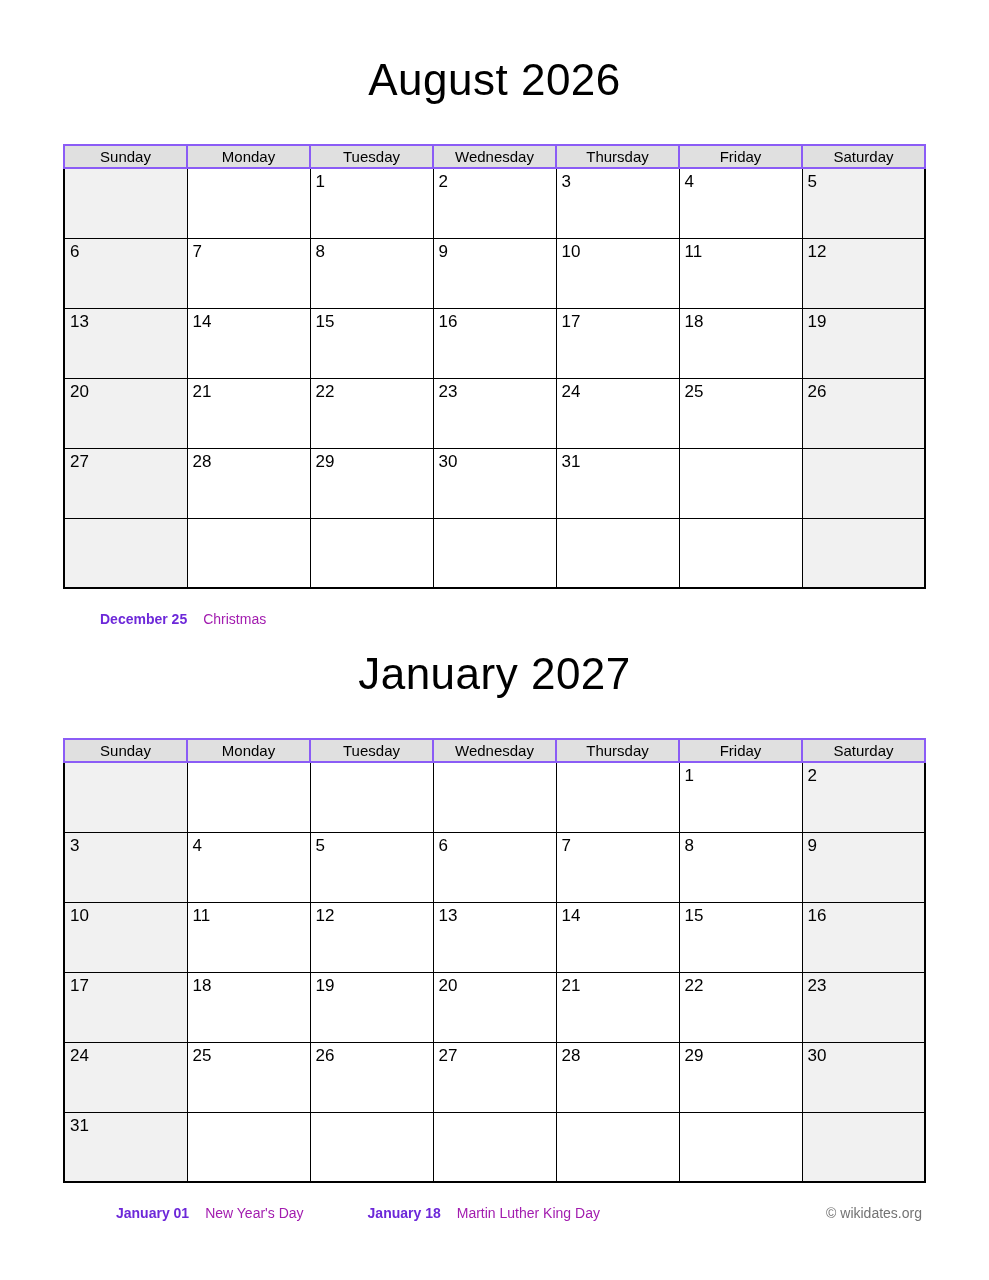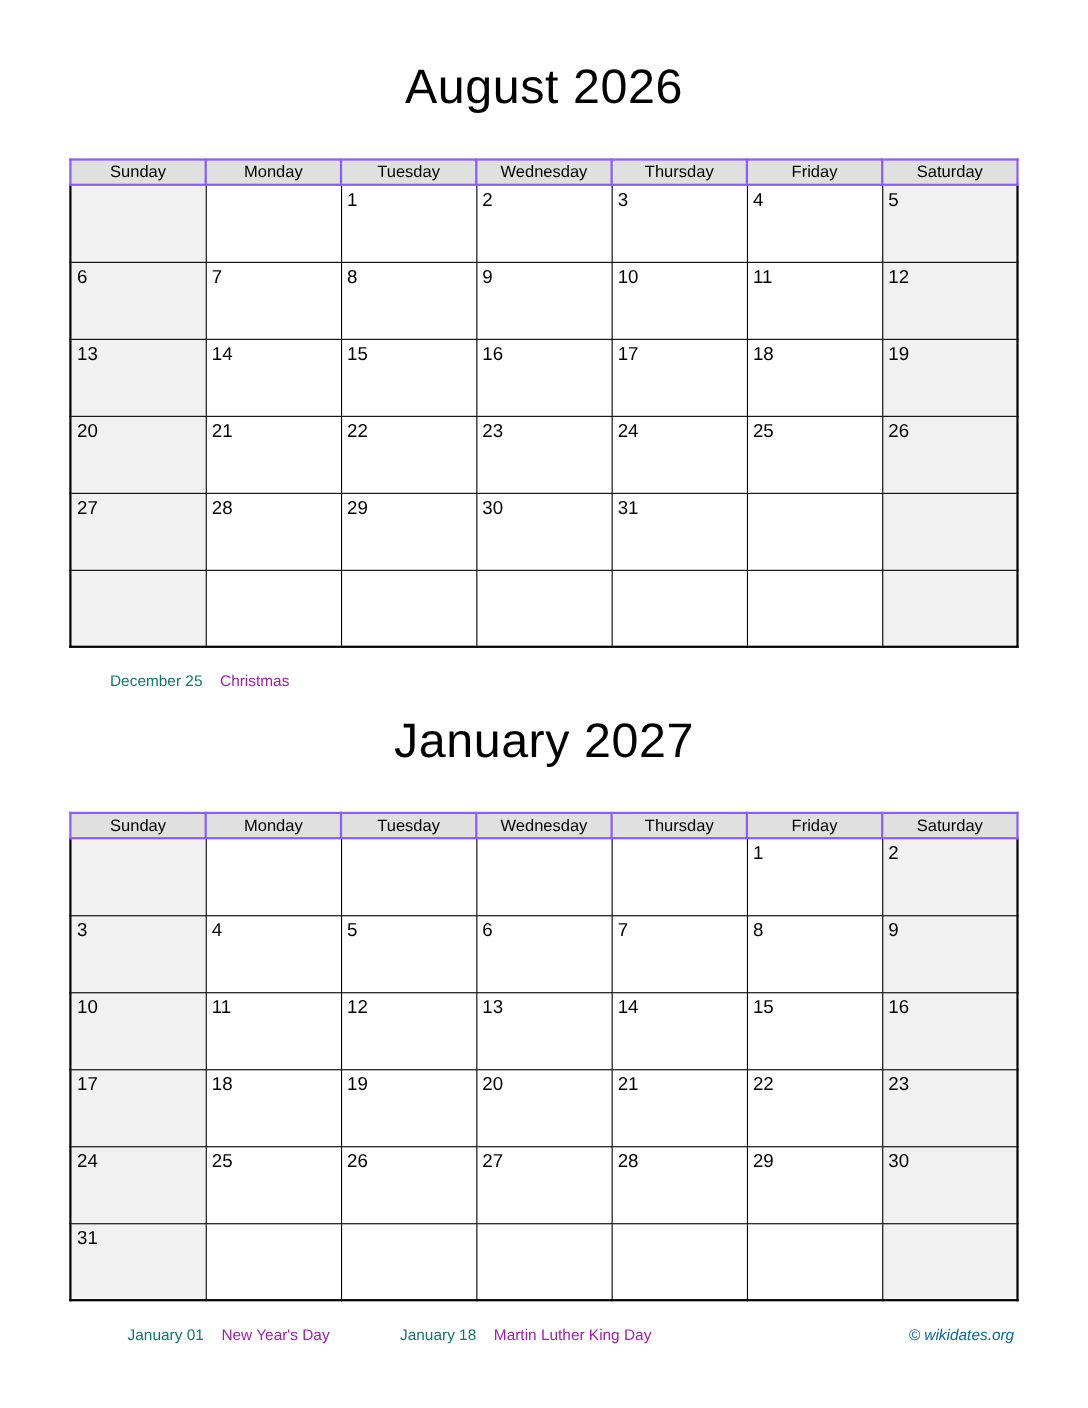--- a/index.html
+++ b/index.html
@@ -68,33 +68,32 @@
   .holiday-line.mid-line {
     margin-top: 22px;
     padding-left: 37px;
   }
   .holiday-line.footer-line {
     margin-top: 22px;
     padding-left: 53px;
   }
   .holiday-item { margin-right: 64px; white-space: nowrap; }
   .holiday-date {
-    font-weight: 400;
-    color: #0f766e;
+    font-weight: 700;
+    color: #6d28d9;
     margin-right: 16px;
   }
   .holiday-name { color: #a21caf; }
   .copyright {
     margin-left: auto;
-    color: #0369a1;
+    color: #737373;
     font-size: 14px;
     padding-right: 4px;
     cursor: pointer;
     text-decoration: none;
-    font-style: italic;
   }
 </style>
 </head>
 <body>
 
 <div class="page">
   <div id="months">
       <section class="month">
         <h1 class="month-title">August 2026</h1>
         <table class="cal">

